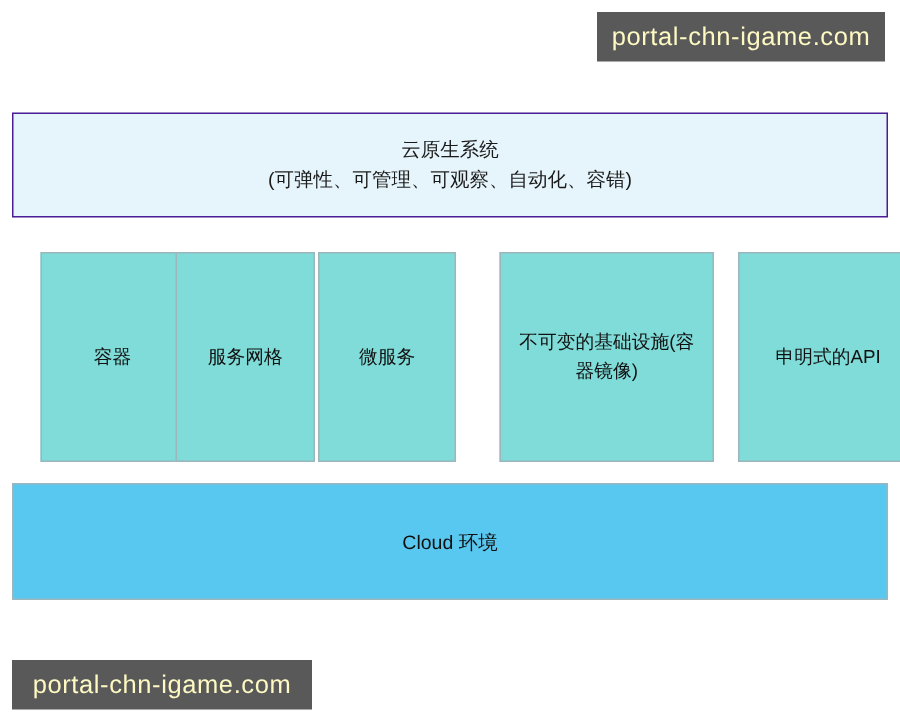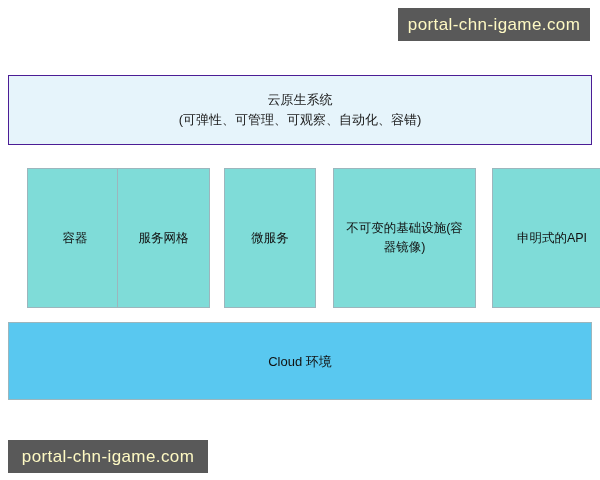--- a/index.html
+++ b/index.html
@@ -91,21 +91,21 @@
     align-items: center;
     justify-content: center;
     text-align: center;
     color: #111111;
     font-size: 12.5px;
     line-height: 19px;
     padding: 0 6px;
   }
   .pillar-0 { left: 8px;   width: 96px; margin-left: 19px;  }
   .pillar-1 { left: 117px; width: 93px; text-align: center;  }
-  .pillar-2 { left: 224px; width: 92px;  }
+  .pillar-2 { left: 212px; width: 92px;  }
   .pillar-3 { left: 333px; width: 143px; }
   .pillar-4 { left: 492px; width: 120px; }
 
   
   .layer-bottom {
     position: absolute;
     left: 8px;
     top: 322px;
     width: 584px;
     height: 78px;

